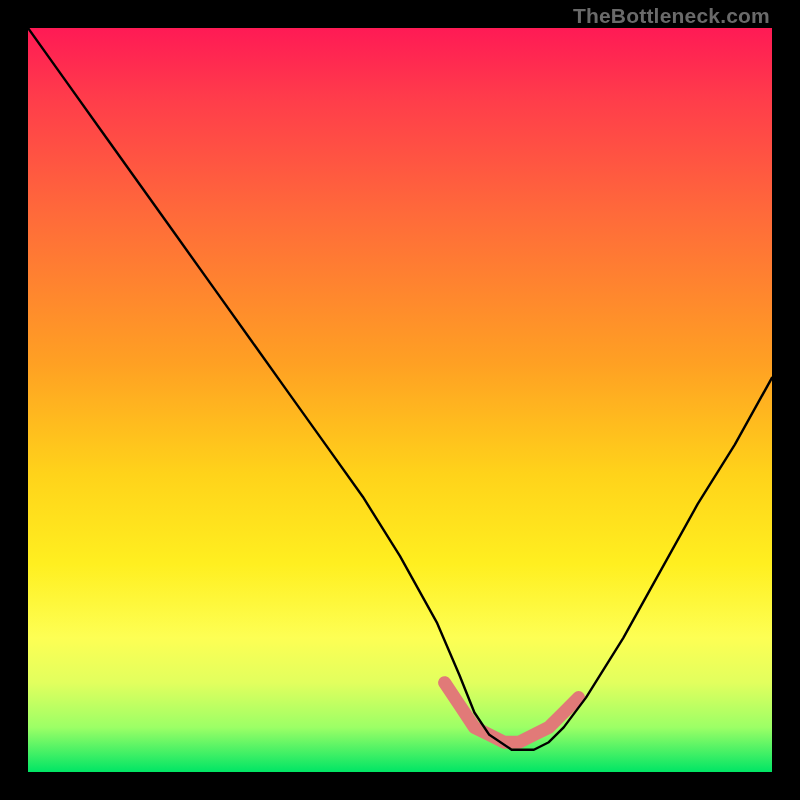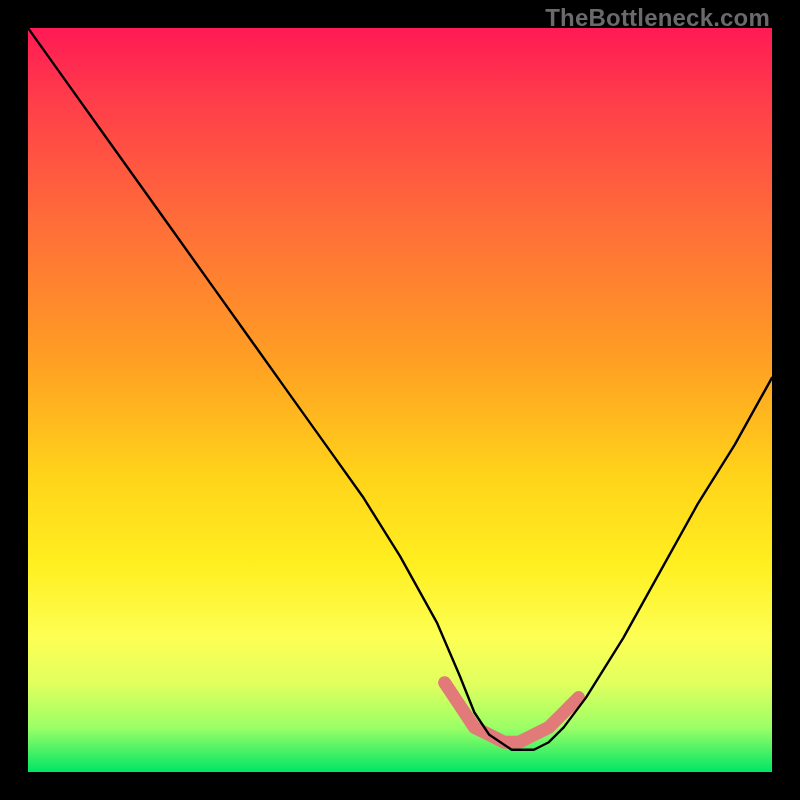--- a/index.html
+++ b/index.html
@@ -36,21 +36,21 @@
       #fdff54 82%,
       #e2ff5e 88%,
       #9cff66 94%,
       #00e565 100%
     );
   }
   .watermark {
     position: absolute;
     top: 4px;
     right: 30px;
-    font-size: 24px;
+    font-size: 21px;
     font-weight: 600;
     color: #6a6a6a;
     letter-spacing: 0.2px;
     font-family: Arial, Helvetica, sans-serif;
   }
   svg.curve {
     position: absolute;
     top: 0;
     left: 0;
     width: 744px;

